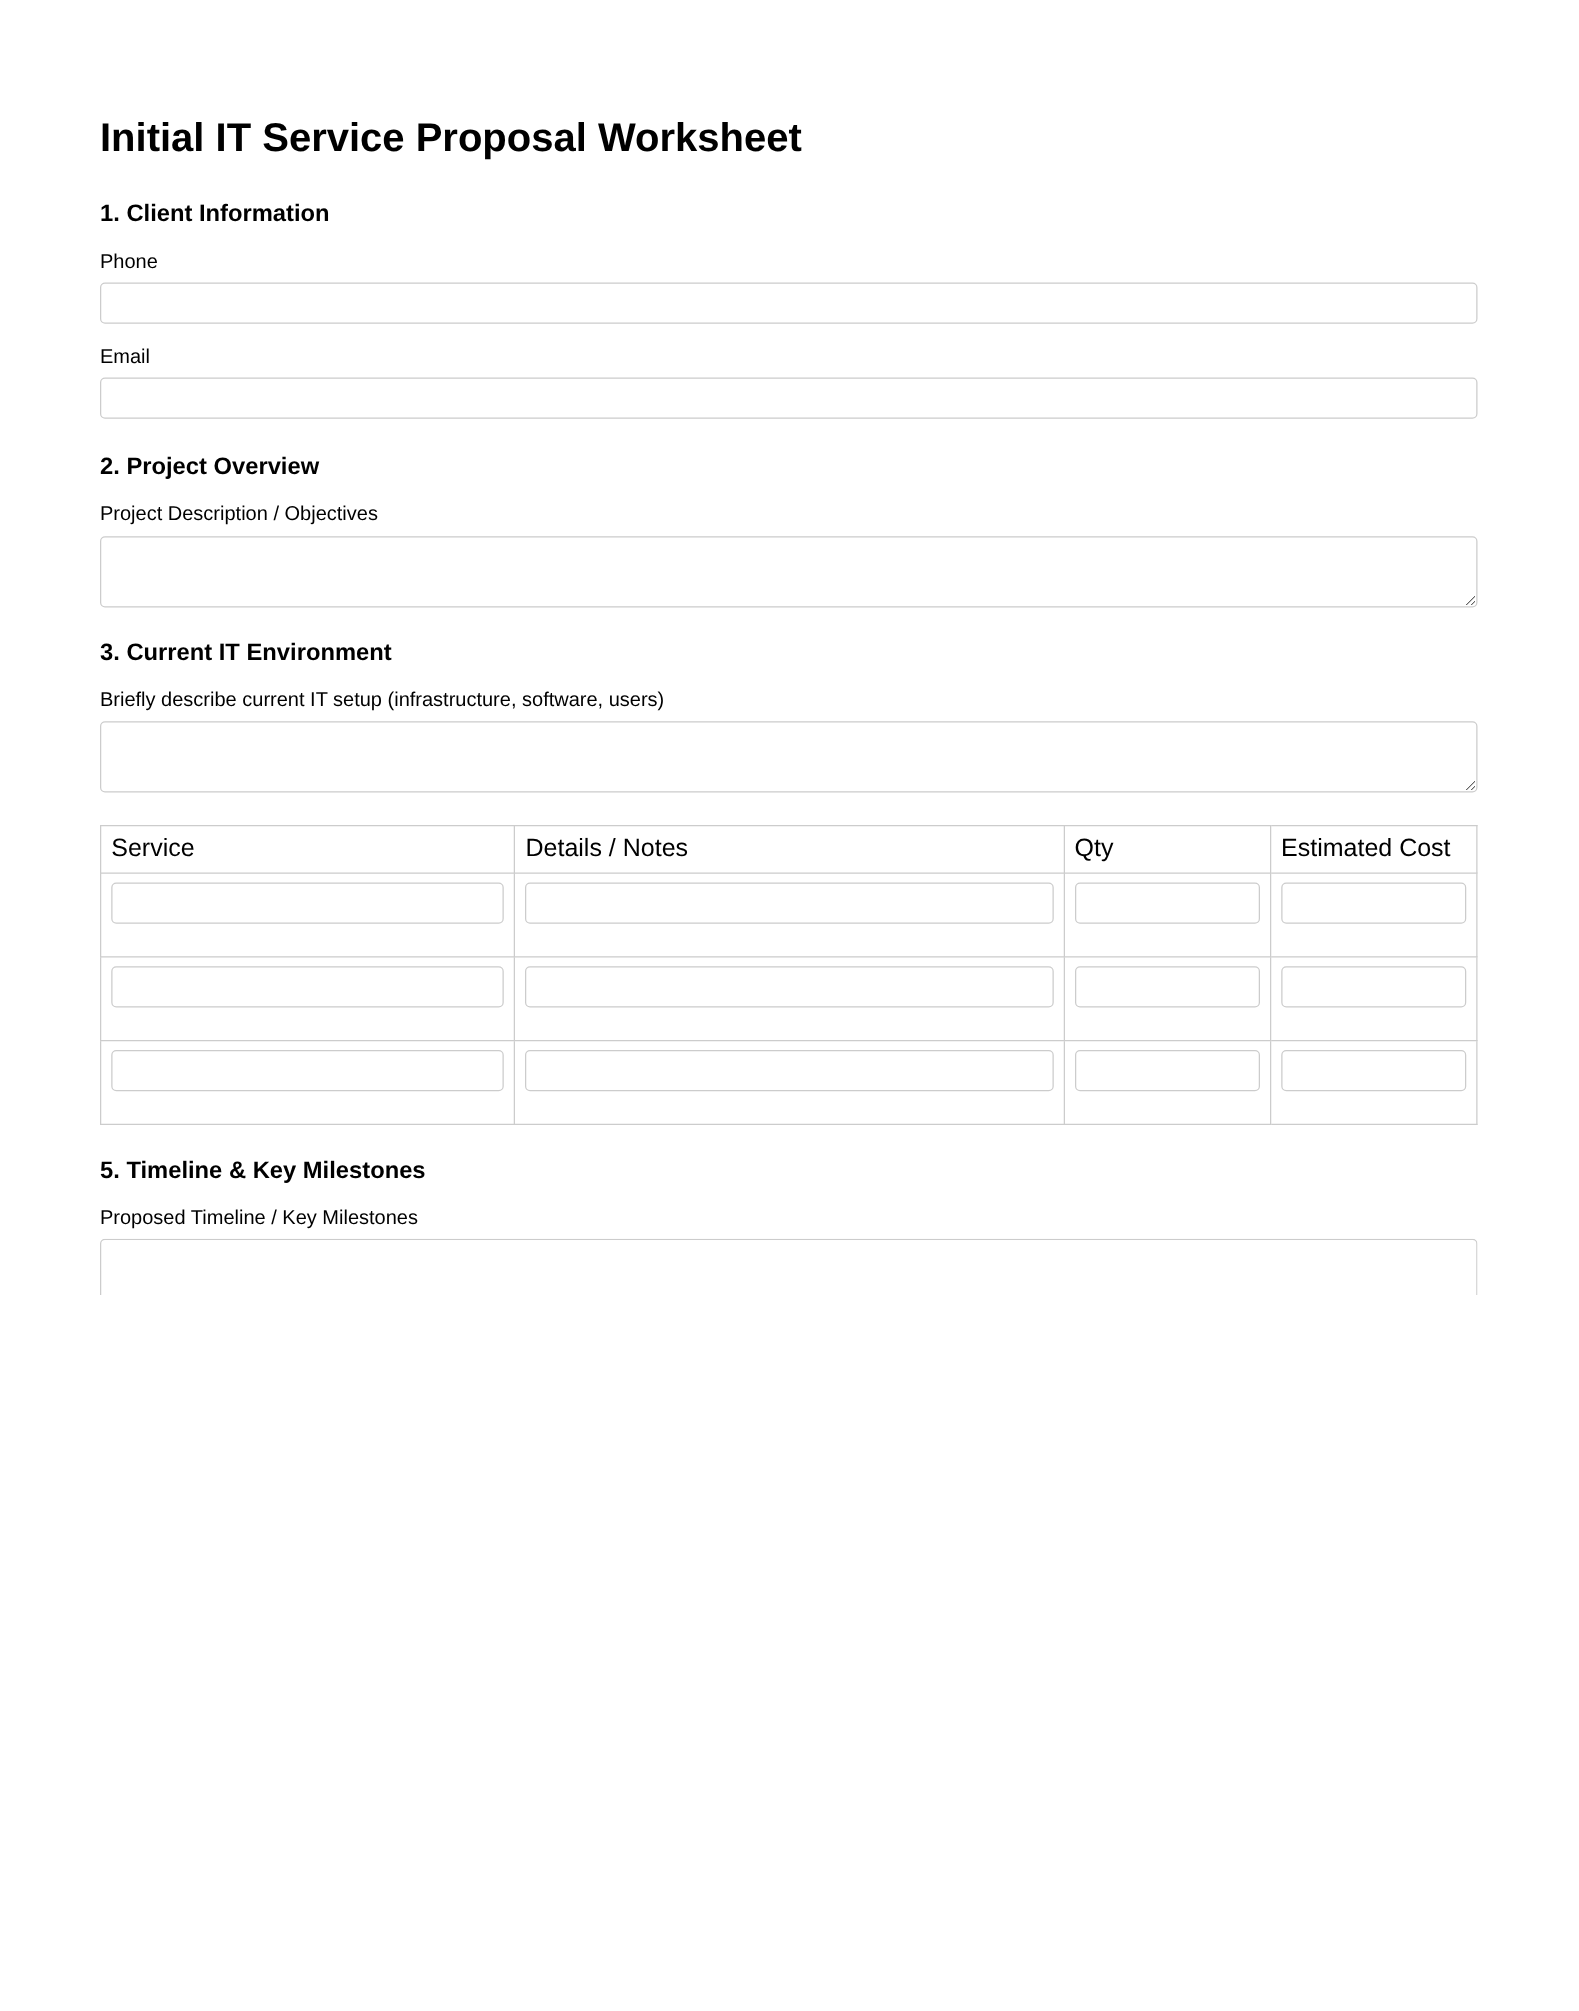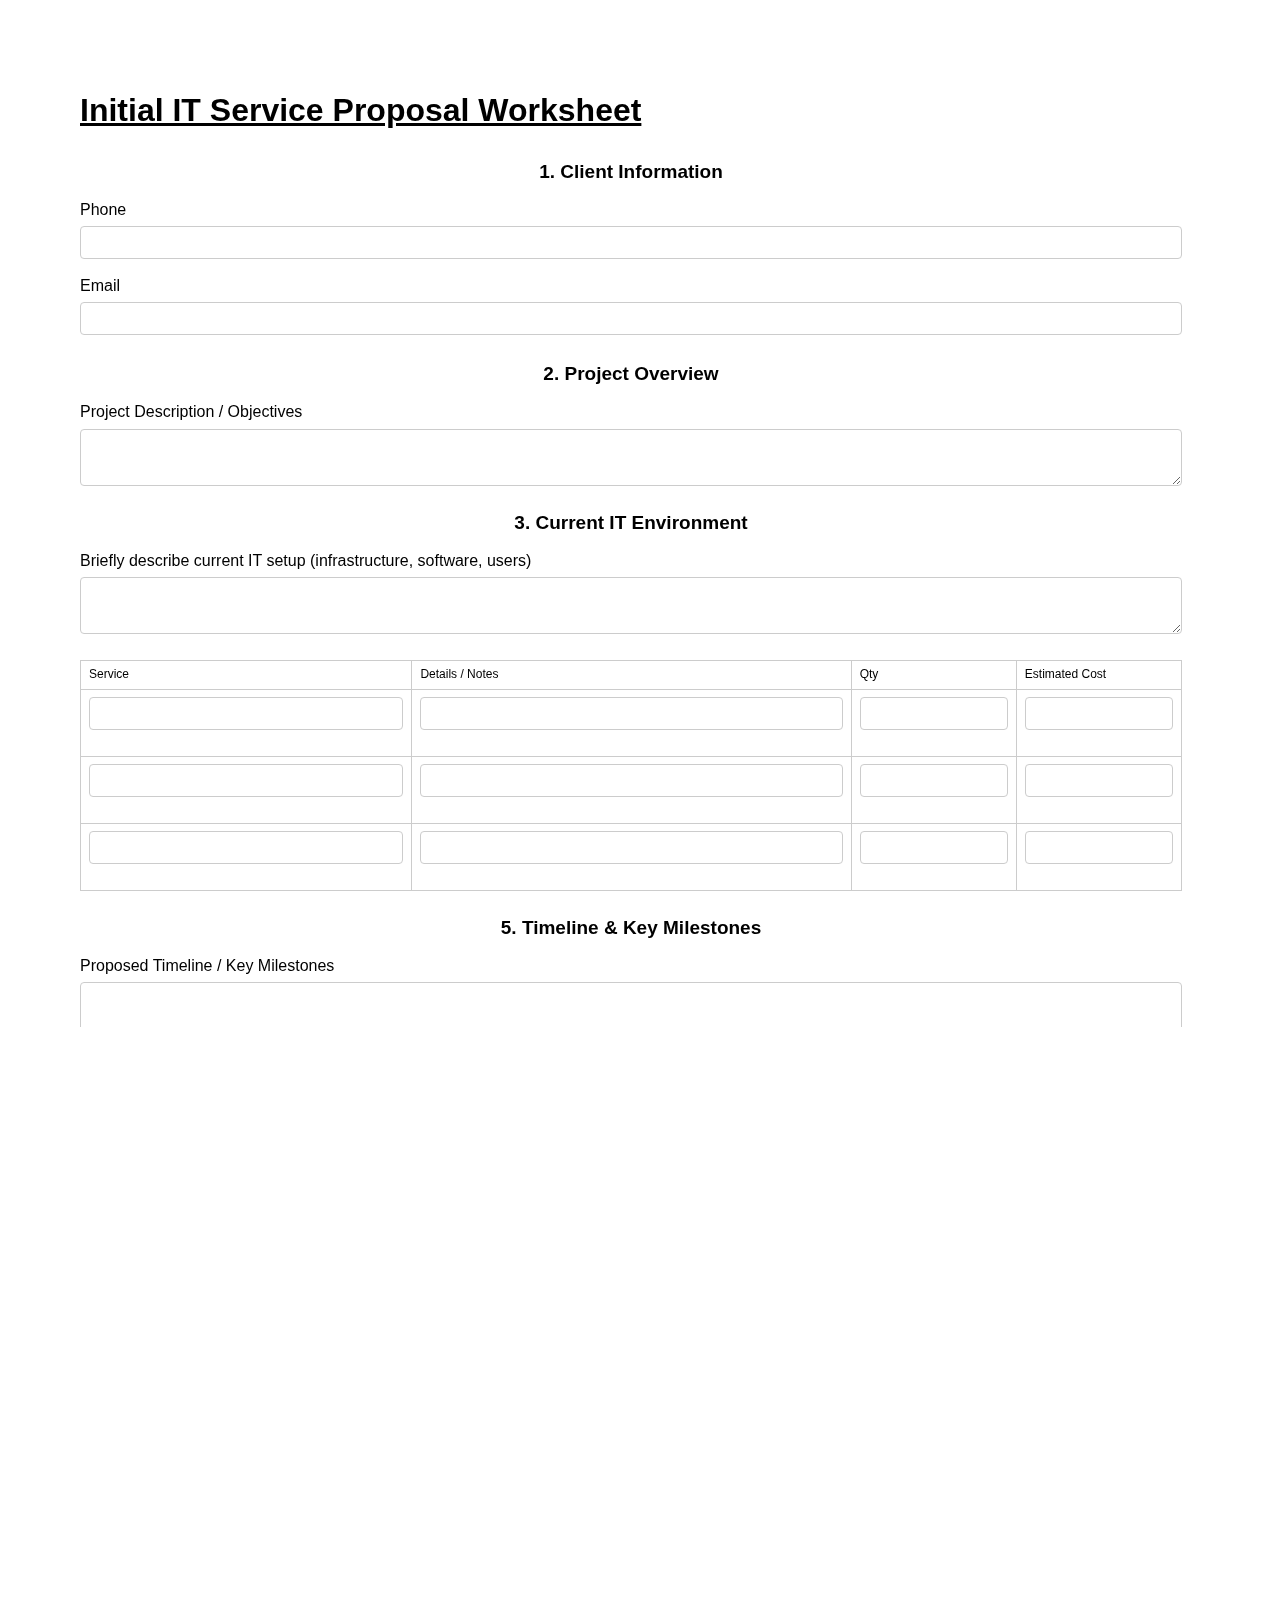--- a/index.html
+++ b/index.html
@@ -13,31 +13,29 @@
   .page {
     box-sizing: border-box;
     width: 1263px;
     padding: 92px 81px 0 80px;
   }
   h1.page-title {
     font-size: 32px;
     font-weight: bold;
     margin: 0 0 32px 0;
     line-height: 1.15;
-    text-decoration: underline;
   }
   .section { margin-top: 26px; }
   .section.first { margin-top: 0; }
   .section.gap-lg { margin-top: 28px; }
   h3.section-heading {
     font-size: 19px;
     font-weight: bold;
     margin: 0;
     line-height: 1.15;
-    text-align: center;
   }
   label.field-label {
     display: block;
     font-size: 16px;
     line-height: 1.15;
     margin: 18px 0 7px 0;
   }
   input.text-input,
   textarea.text-area {
     box-sizing: border-box;
@@ -61,21 +59,21 @@
     table-layout: fixed;
   }
   table.services th,
   table.services td {
     border: 1px solid #cccccc;
     text-align: left;
     vertical-align: top;
   }
   table.services th {
     font-weight: normal;
-    font-size: 12px;
+    font-size: 20px;
     padding: 7px 8px;
     line-height: 1.15;
   }
   table.services td { padding: 7px 8px 26px 8px; }
   table.services input.text-input { width: 100%; }
   col.col-service { width: 30.1%; }
   col.col-details { width: 39.9%; }
   col.col-qty { width: 15%; }
   col.col-cost { width: 15%; }
   .clip-bottom { height: 45px; overflow: hidden; }

